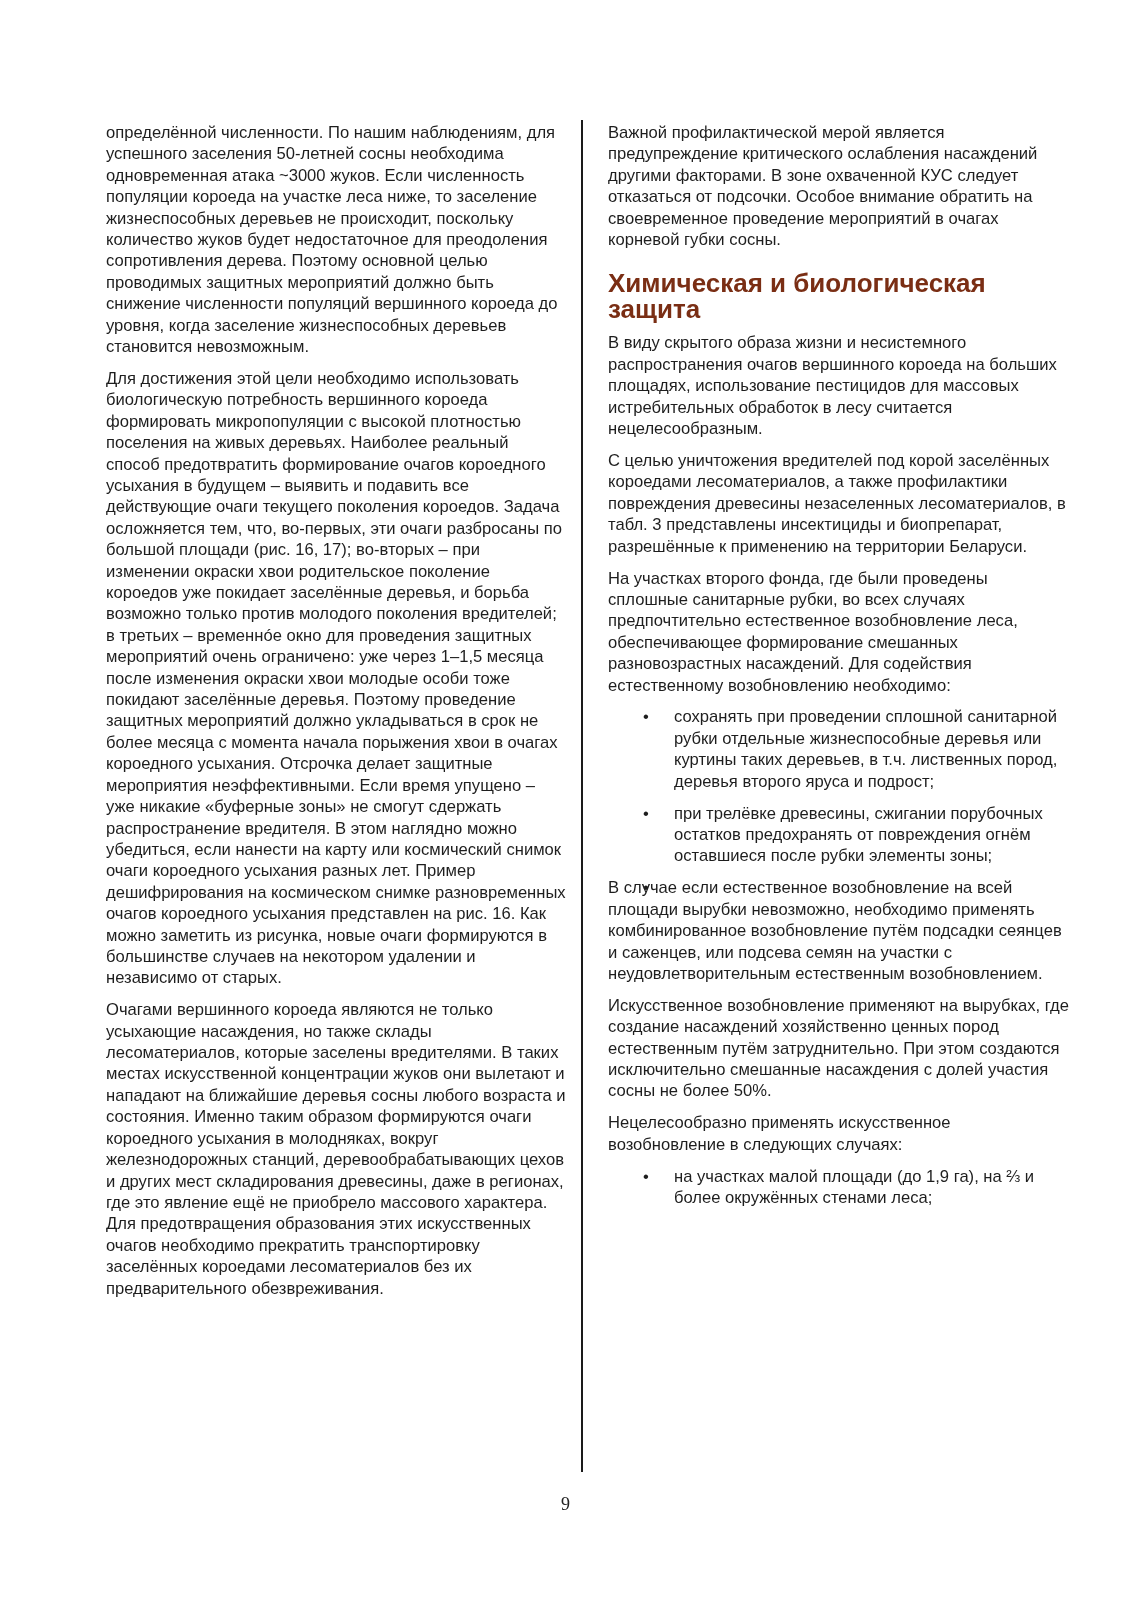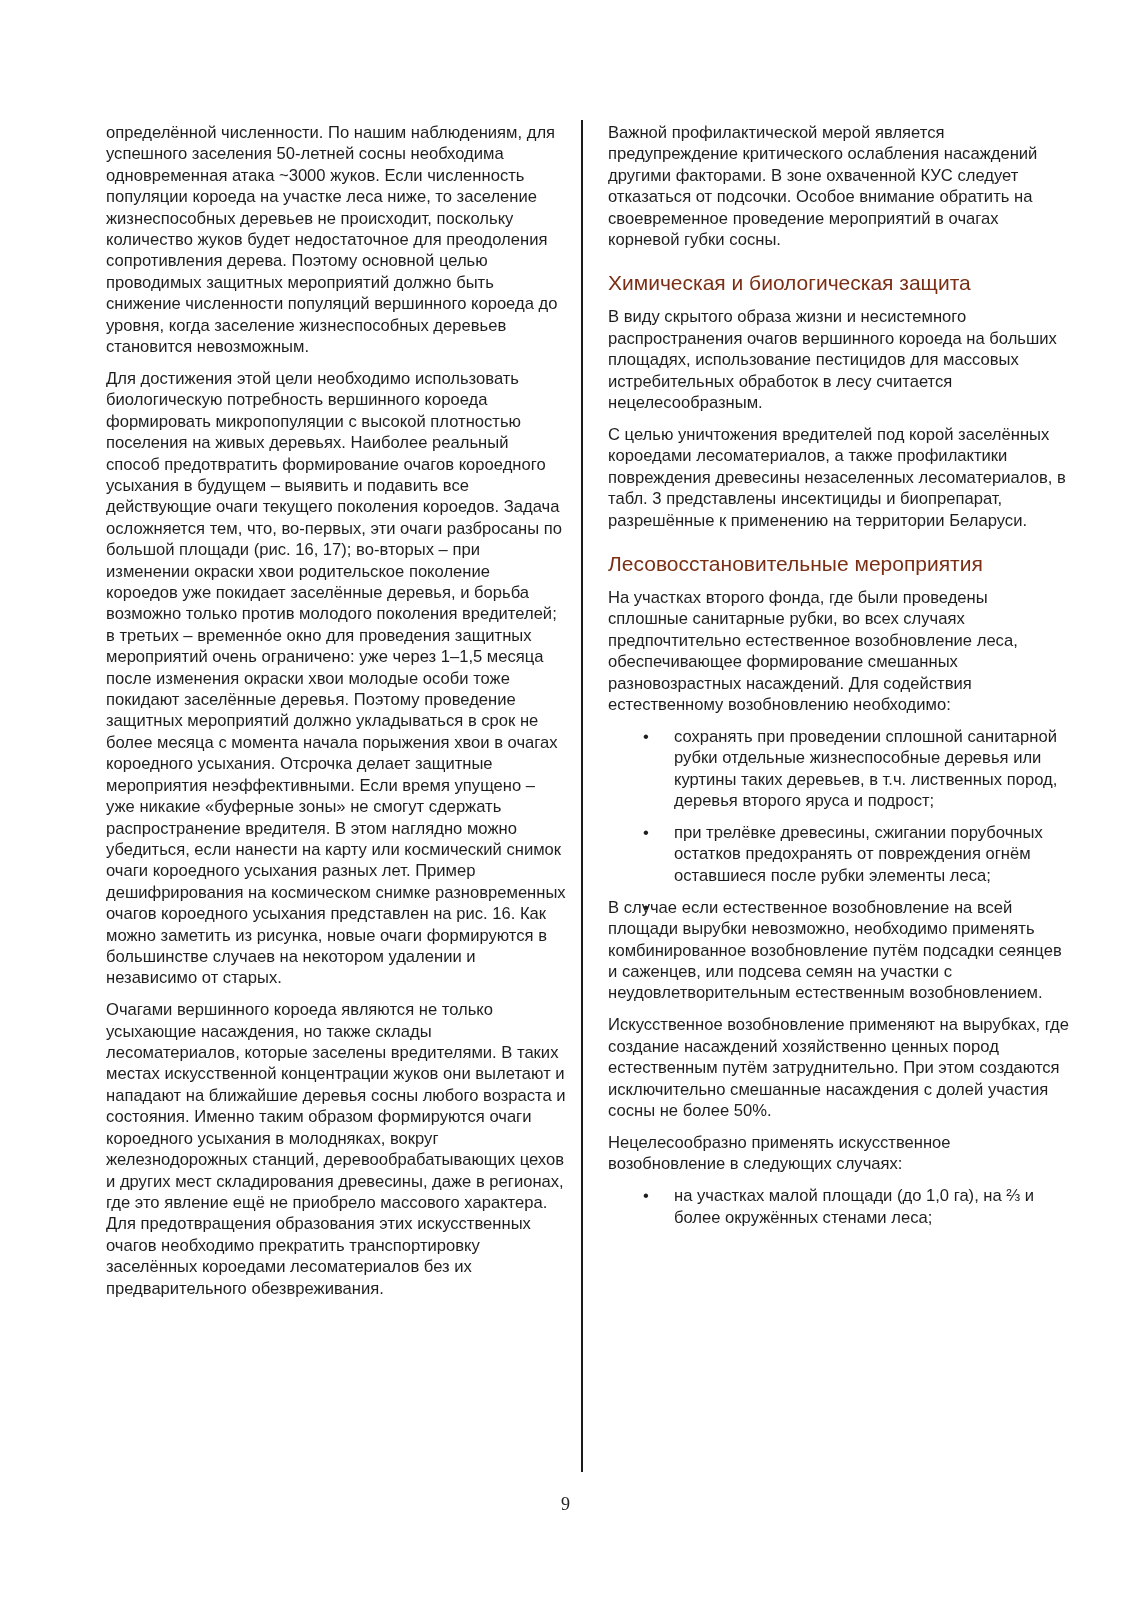--- a/index.html
+++ b/index.html
@@ -3,21 +3,21 @@
 <meta charset="utf-8">
 <style>
   html, body { margin: 0; padding: 0; background: #ffffff; }
   body { width: 1131px; height: 1600px; position: relative; overflow: hidden; }
   .page { position: absolute; left: 0; top: 16px; width: 976px; height: 1600px; background: #ffffff; border-radius: 13px; }
   .col { position: absolute; top: 106px; font-family: "Liberation Sans", sans-serif; font-size: 16.6px; line-height: 21.4px; color: #1e1e1e; }
   .col-left { left: 106px; width: 460px; }
   .col-right { left: 608px; width: 462px; }
   .divider { position: absolute; left: 581px; top: 104px; width: 1.5px; height: 1352px; background: #1a1a1a; }
   p { margin: 0 0 10.5px 0; }
-  h2 { margin: 20px 0 10px 0; font-family: "Liberation Sans", sans-serif; font-weight: normal; font-size: 21px; line-height: 26px; color: #7a2e14; }
+  h2 { margin: 20px 0 10px 0; font-family: "Liberation Sans", sans-serif; font-weight: bold; font-size: 26px; line-height: 26px; color: #7a2e14; }
   ul { list-style: none; margin: 0 0 0 0; padding: 0; }
   li { position: relative; padding-left: 66px; margin: 0 0 10.5px 0; }
   li .bullet { position: absolute; left: 35px; top: 0; }
   .page-number { position: absolute; left: 0; width: 1131px; top: 1478px; text-align: center; font-family: "Liberation Serif", serif; font-size: 18px; color: #222; }
 </style>
 </head>
 <body>
 
 <div class="page">
 
@@ -29,40 +29,39 @@
 
   <div class="divider"></div>
 
   <div class="col col-right">
     <p>Важной профилактической мерой является предупреждение критического ослабления насаждений другими факторами. В зоне охваченной КУС следует отказаться от подсочки. Особое внимание обратить на своевременное проведение мероприятий в очагах корневой губки сосны.</p>
 
     <h2>Химическая и биологическая защита</h2>
     <p>В виду скрытого образа жизни и несистемного распространения очагов вершинного короеда на больших площадях, использование пестицидов для массовых истребительных обработок в лесу считается нецелесообразным.</p>
     <p>С целью уничтожения вредителей под корой заселённых короедами лесоматериалов, а также профилактики повреждения древесины незаселенных лесоматериалов, в табл. 3 представлены инсектициды и биопрепарат, разрешённые к применению на территории Беларуси.</p>
 
-    <h2>Лесовосстановительные мероприятия</h2>
     <p>На участках второго фонда, где были проведены сплошные санитарные рубки, во всех случаях предпочтительно естественное возобновление леса, обеспечивающее формирование смешанных разновозрастных насаждений. Для содействия естественному возобновлению необходимо:</p>
     <ul>
       <li>
         <span class="bullet">•</span>
         <span>сохранять при проведении сплошной санитарной рубки отдельные жизнеспособные деревья или куртины таких деревьев, в т.ч. лиственных пород, деревья второго яруса и подрост;</span>
       </li>
       <li>
         <span class="bullet">•</span>
-        <span>при трелёвке древесины, сжигании порубочных остатков предохранять от повреждения огнём оставшиеся после рубки элементы леса;</span>
+        <span>при трелёвке древесины, сжигании порубочных остатков предохранять от повреждения огнём оставшиеся после рубки элементы зоны;</span>
       </li>
       <li>
         <span class="bullet">•</span>
       </li>
     </ul>
     <p>В случае если естественное возобновление на всей площади вырубки невозможно, необходимо применять комбинированное возобновление путём подсадки сеянцев и саженцев, или подсева семян на участки с неудовлетворительным естественным возобновлением.</p>
     <p>Искусственное возобновление применяют на вырубках, где создание насаждений хозяйственно ценных пород естественным путём затруднительно. При этом создаются исключительно смешанные насаждения с долей участия сосны не более 50%.</p>
     <p>Нецелесообразно применять искусственное возобновление в следующих случаях:</p>
     <ul>
       <li>
         <span class="bullet">•</span>
-        <span>на участках малой площади (до 1,0 га), на ⅔ и более окружённых стенами леса;</span>
+        <span>на участках малой площади (до 1,9 га), на ⅔ и более окружённых стенами леса;</span>
       </li>
     </ul>
   </div>
 
   <div class="page-number">9</div>
 </div>
 
 </body></html>

